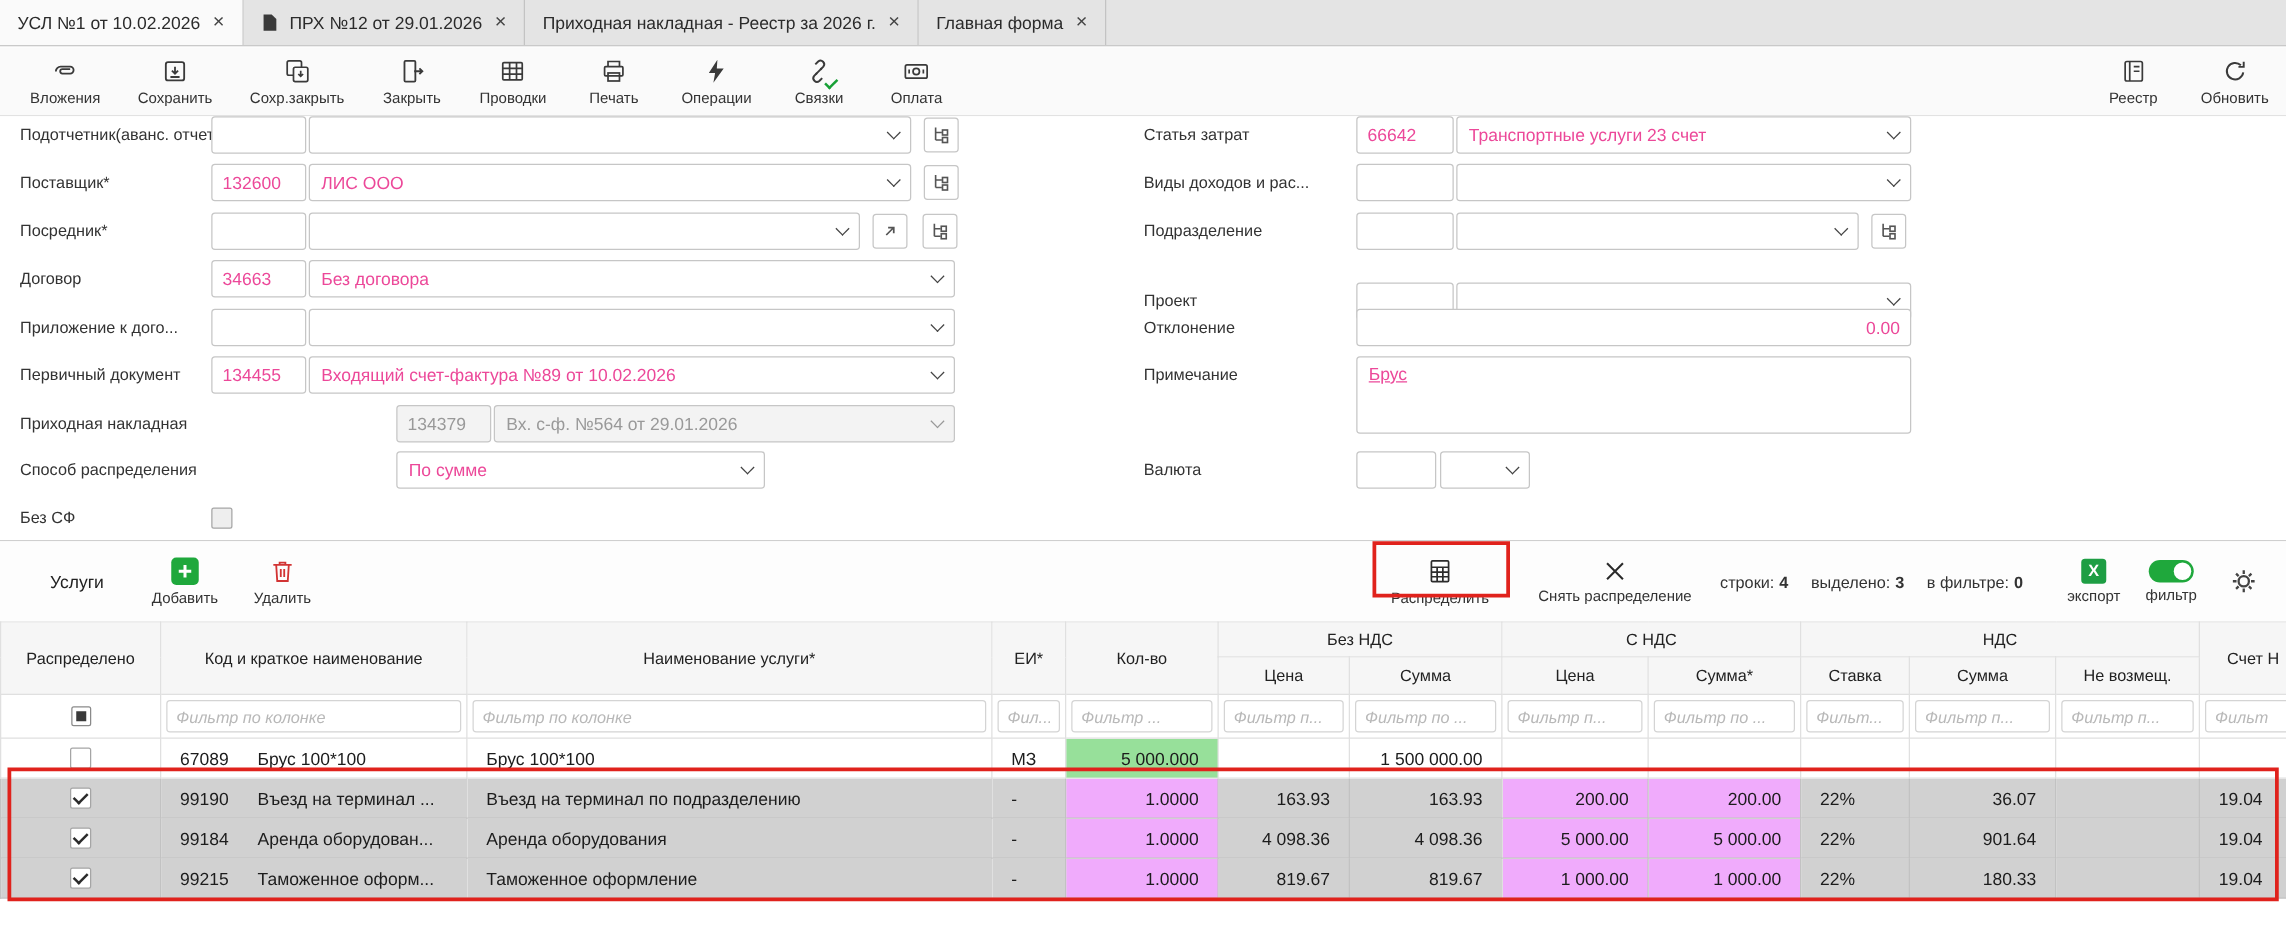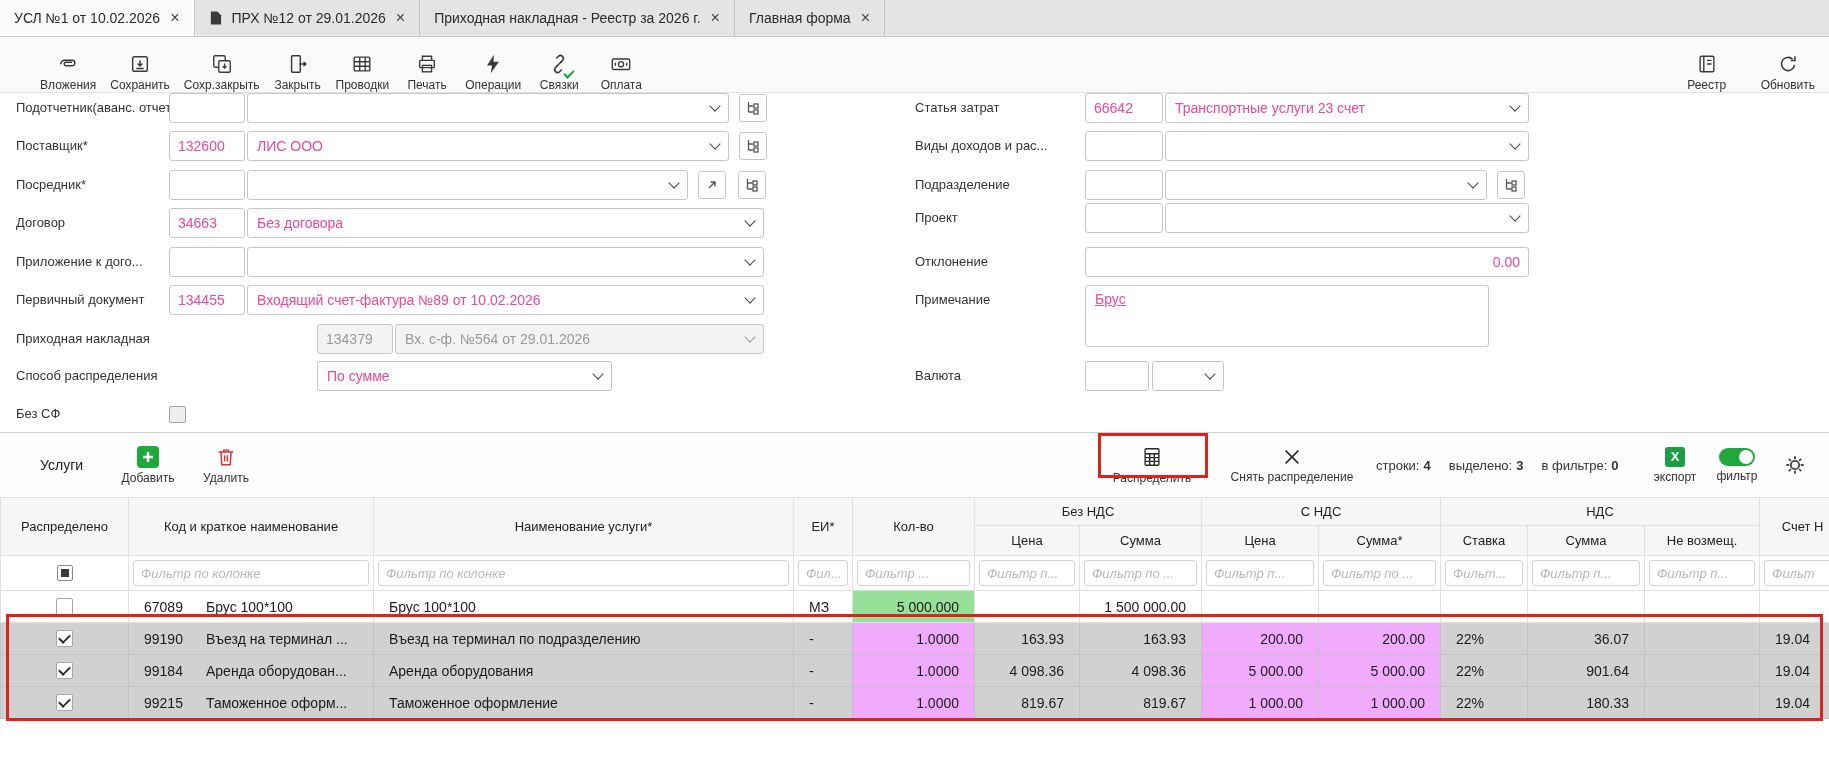--- a/index.html
+++ b/index.html
@@ -6,21 +6,21 @@
   html,body{width:1829px;height:759px;overflow:hidden}
   body{position:relative;font-family:"Liberation Sans",sans-serif;background:#fff;color:#222}
 
   
   .tabbar{position:absolute;top:0;left:0;right:0;height:37px;background:#e4e4e4;border-bottom:1px solid #c9c9c9;display:flex}
   .tab{display:flex;align-items:center;gap:10px;padding:0 14px;font-size:14px;color:#2b2b2b;border-right:1px solid #c3c3c3;background:#e4e4e4;white-space:nowrap}
   .tab.active{background:#fafafa}
   .tab .x{font-size:16px;color:#444;line-height:1}
 
   
-  .toolbar{position:absolute;top:38px;left:0;right:0;height:55px;background:#fafafa;border-bottom:1px solid #e2e2e2;display:flex;align-items:flex-end;padding:0 14px 0 40px;gap:14px}
+  .toolbar{position:absolute;top:38px;left:0;right:0;height:55px;background:#fafafa;border-bottom:1px solid #e2e2e2;display:flex;align-items:center;padding:0 14px 0 24px;gap:30px}
   .tbtn{display:flex;flex-direction:column;align-items:center;gap:3px;min-width:48px}
   .tbtn .lab{font-size:12px;color:#333;white-space:nowrap}
   .tb-right{margin-left:auto;display:flex;gap:30px}
   .icon-wrap{position:relative;width:22px;height:22px}
   .green-check{position:absolute;right:-4px;bottom:-1px;width:10px;height:6px;border-left:2.5px solid #17a036;border-bottom:2.5px solid #17a036;transform:rotate(-45deg)}
 
   
   .form{position:absolute;top:93px;left:0;right:0;height:339px;background:#fff}
   .frow{position:absolute;left:0;right:0;height:30px}
   .flabel{position:absolute;left:16px;top:0;line-height:30px;font-size:13px;color:#333;white-space:nowrap}
@@ -351,37 +351,37 @@
       <svg width="16" height="16" viewBox="0 0 16 16">
           <g fill="none" stroke="#555" stroke-width="1.3">
             <path d="M3.5 2v10M3.5 6h5M3.5 12h5"></path>
             <rect x="9" y="4" width="4" height="4"></rect>
             <rect x="9" y="10" width="4" height="4"></rect>
           </g>
         </svg>
     </div>
   </div>
 
-  <div class="frow" style="top:110px">
+  <div class="frow" style="top:133px">
     <span class="flabel r">Проект</span>
     <input class="fld" style="left: 1085px; width: 78px;" value="">
     <div class="fld combo" style="left:1165px;width:364px">
       <span class="ctext"></span>
         <span class="chev"></span>
     </div>
   </div>
 
   <div class="frow" style="top:154px">
     <span class="flabel r">Отклонение</span>
     <input class="fld" style="left: 1085px; width: 444px; text-align: right;" value="0.00">
   </div>
 
   <div class="frow" style="top:192px;height:62px">
     <span class="flabel r">Примечание</span>
-    <textarea class="fld" style="left: 1085px; width: 404px; height: 62px; text-decoration: underline;">Брус</textarea>
+    <textarea class="fld" style="left: 1085px; width: 444px; height: 62px; text-decoration: underline;">Брус</textarea>
   </div>
 
   <div class="frow" style="top:268px">
     <span class="flabel r">Валюта</span>
     <input class="fld" style="left: 1085px; width: 64px;" value="">
     <div class="fld combo" style="left:1152px;width:72px">
       <span class="ctext"></span>
         <span class="chev"></span>
     </div>
   </div>

